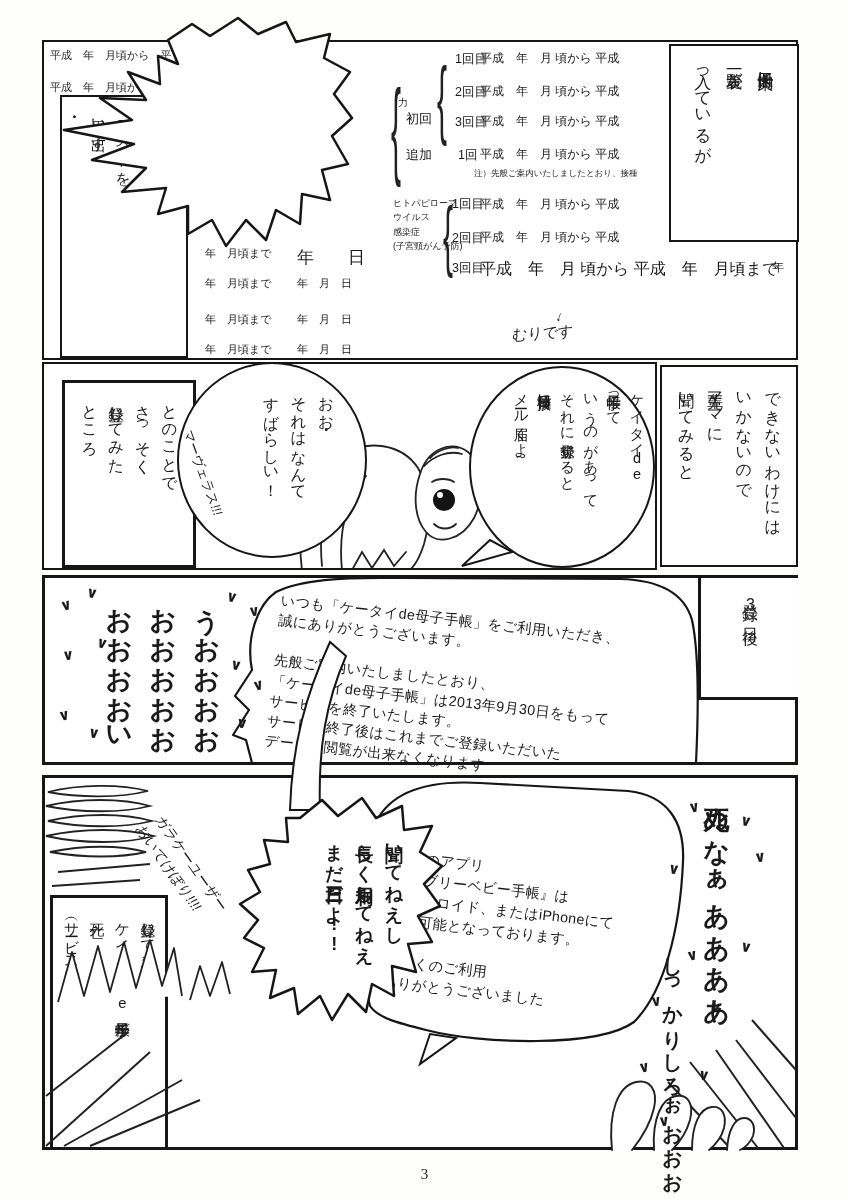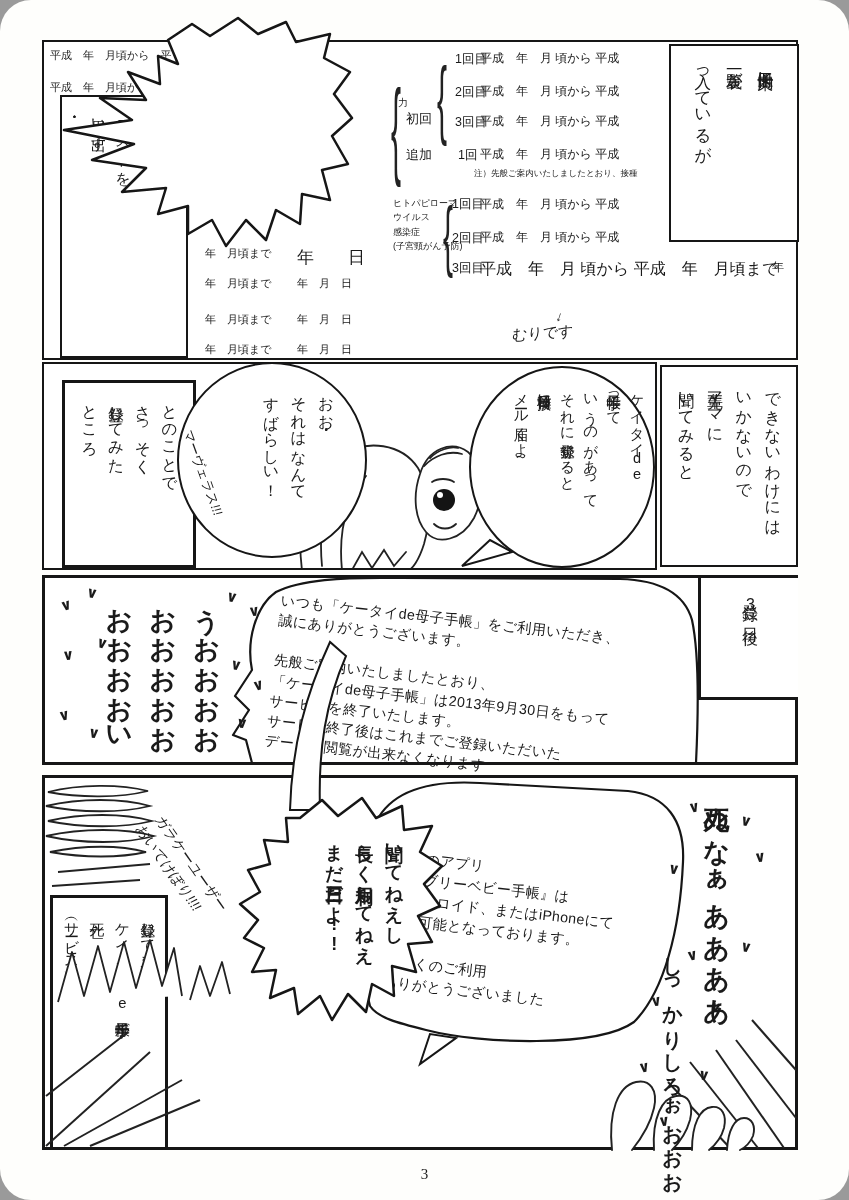--- a/index.html
+++ b/index.html
@@ -1,17 +1,17 @@
 <!DOCTYPE html>
 <html><head>
 <meta charset="utf-8">
 <style>
   html,body{margin:0;padding:0;background:#9a9a9a;}
   .page{position:relative;width:849px;height:1200px;background:#fefefc;margin:0 auto;
-        font-family:"Liberation Sans","DejaVu Sans",sans-serif;color:#1a1a1a;overflow:hidden;border-radius:31px;}
+        font-family:"Liberation Sans","DejaVu Sans",sans-serif;color:#1a1a1a;overflow:hidden;}
   .panel{position:absolute;background:#fff;border:2.5px solid #161616;box-sizing:border-box;z-index:1;}
   .box{position:absolute;background:#fff;border:2.5px solid #161616;box-sizing:border-box;z-index:1;}
   .v{writing-mode:vertical-rl;text-orientation:upright;white-space:pre-line;}
   .pre{white-space:pre-line;}
   .txt{position:absolute;z-index:3;}
   .t1{position:absolute;z-index:1;}
   .t5{position:absolute;z-index:5;}
   .bold{font-weight:900;}
   svg.lv0{position:absolute;left:0;top:0;z-index:0;pointer-events:none;}
   svg.lv2{position:absolute;left:0;top:0;z-index:2;pointer-events:none;}

